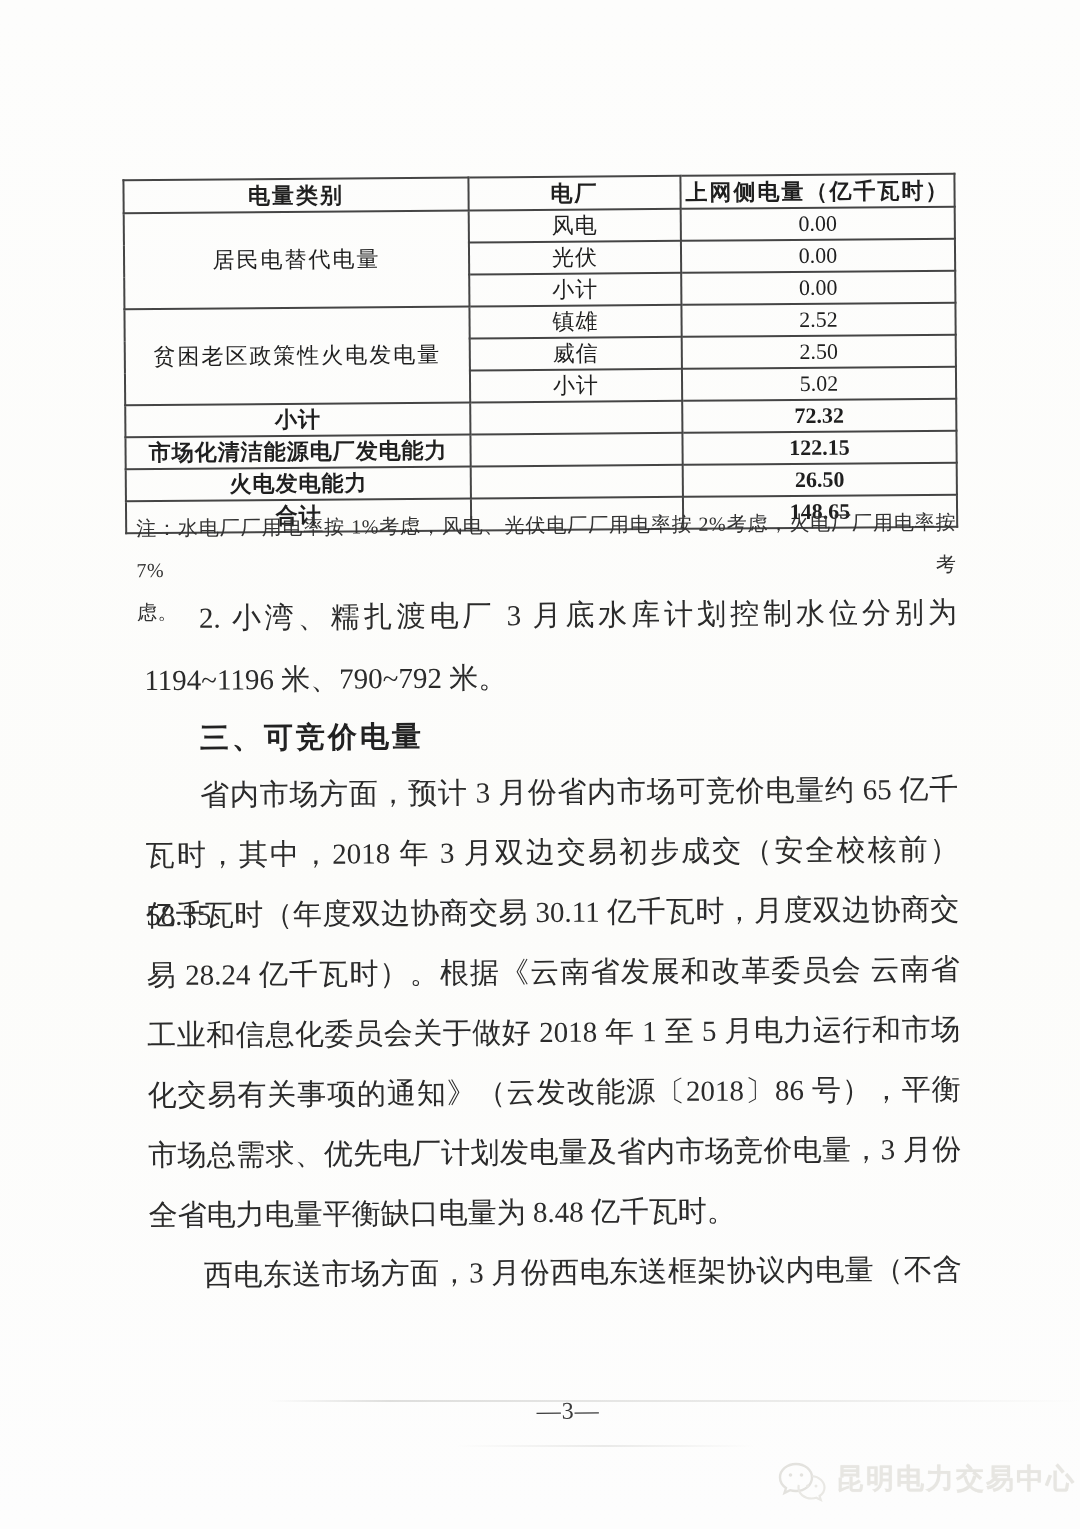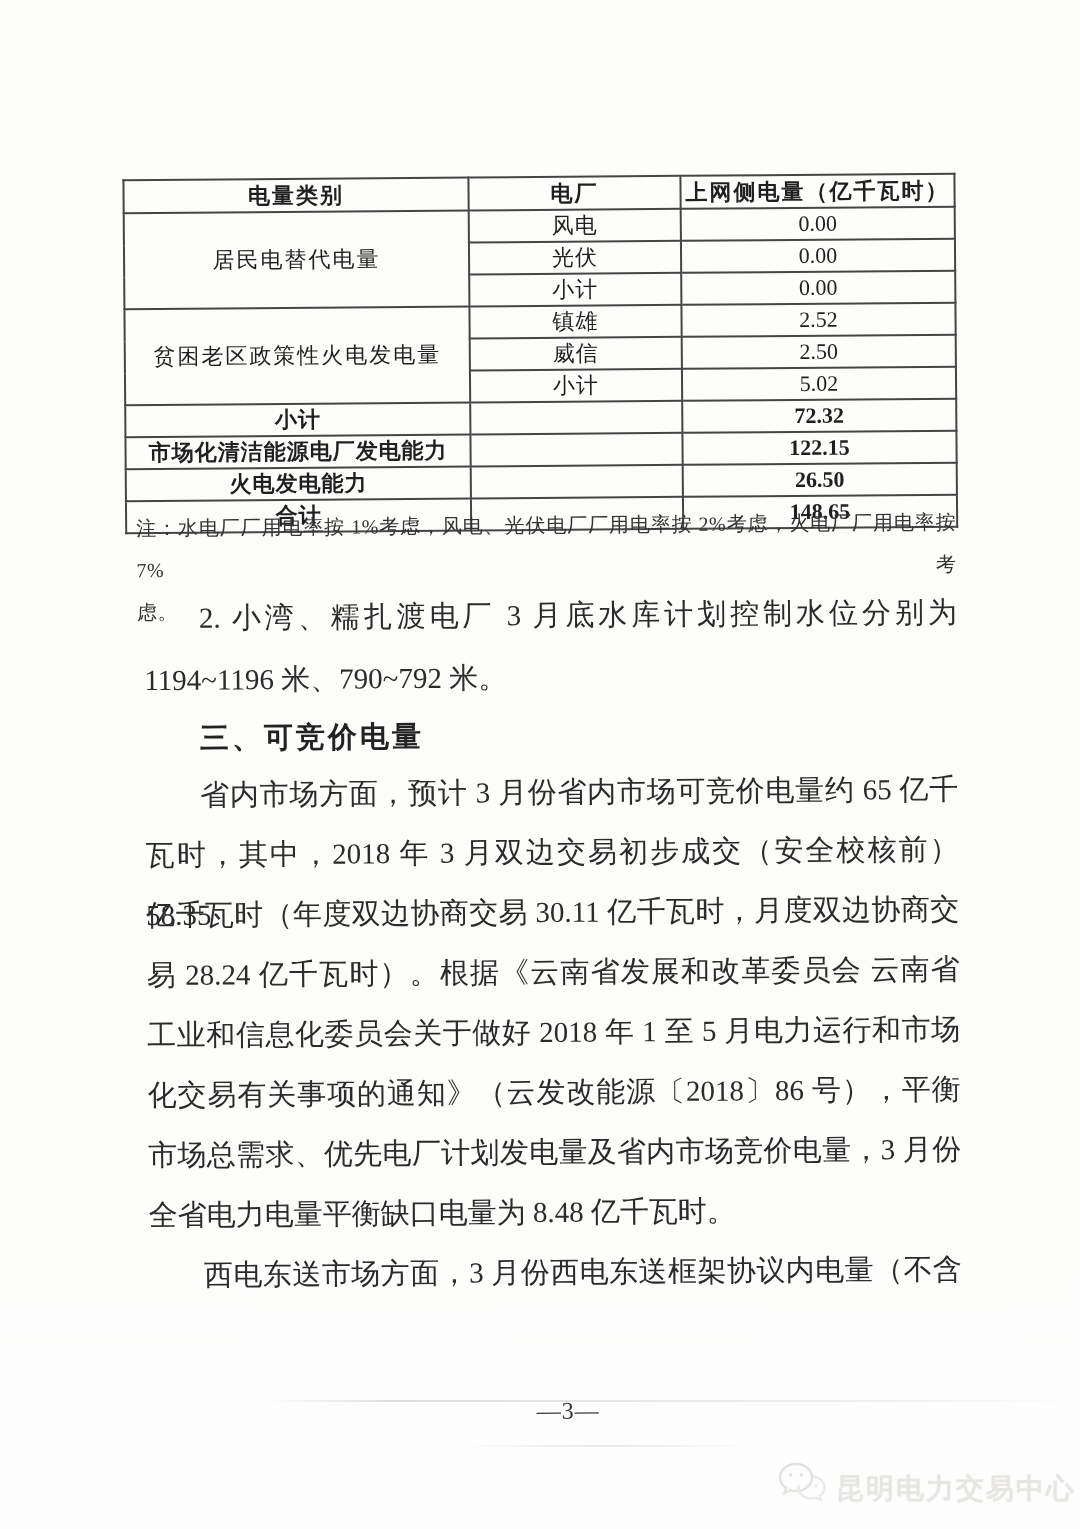--- a/index.html
+++ b/index.html
@@ -58,21 +58,21 @@
   
   .pageno{
     position:absolute;left:563px;top:1398px;transform:translateX(-50%);
     font-size:24px;color:#3a3a3a;letter-spacing:1px;white-space:nowrap;
   }
   .streak{position:absolute;height:2px;pointer-events:none;}
   .streak1{left:268px;top:1400px;width:812px;background:linear-gradient(90deg,rgba(185,185,182,0),rgba(185,185,182,0.45) 15%,rgba(200,200,197,0.3) 70%,rgba(210,210,207,0));}
   .streak2{left:455px;top:1445px;width:300px;background:linear-gradient(90deg,rgba(205,205,202,0),rgba(205,205,202,0.4),rgba(205,205,202,0));}
   .watermark{
     position:absolute;left:776px;top:1460px;
-    display:flex;align-items:flex-end;gap:8px;
+    display:flex;align-items:flex-start;gap:8px;
   }
   .wm-text{
     font-family:"Liberation Sans",sans-serif;font-weight:bold;
     font-size:28px;letter-spacing:2px;color:#e7e6e2;
     text-shadow:0 0 1px #eeede9;white-space:nowrap;
   }
 </style>
 </head>
 <body>
 

